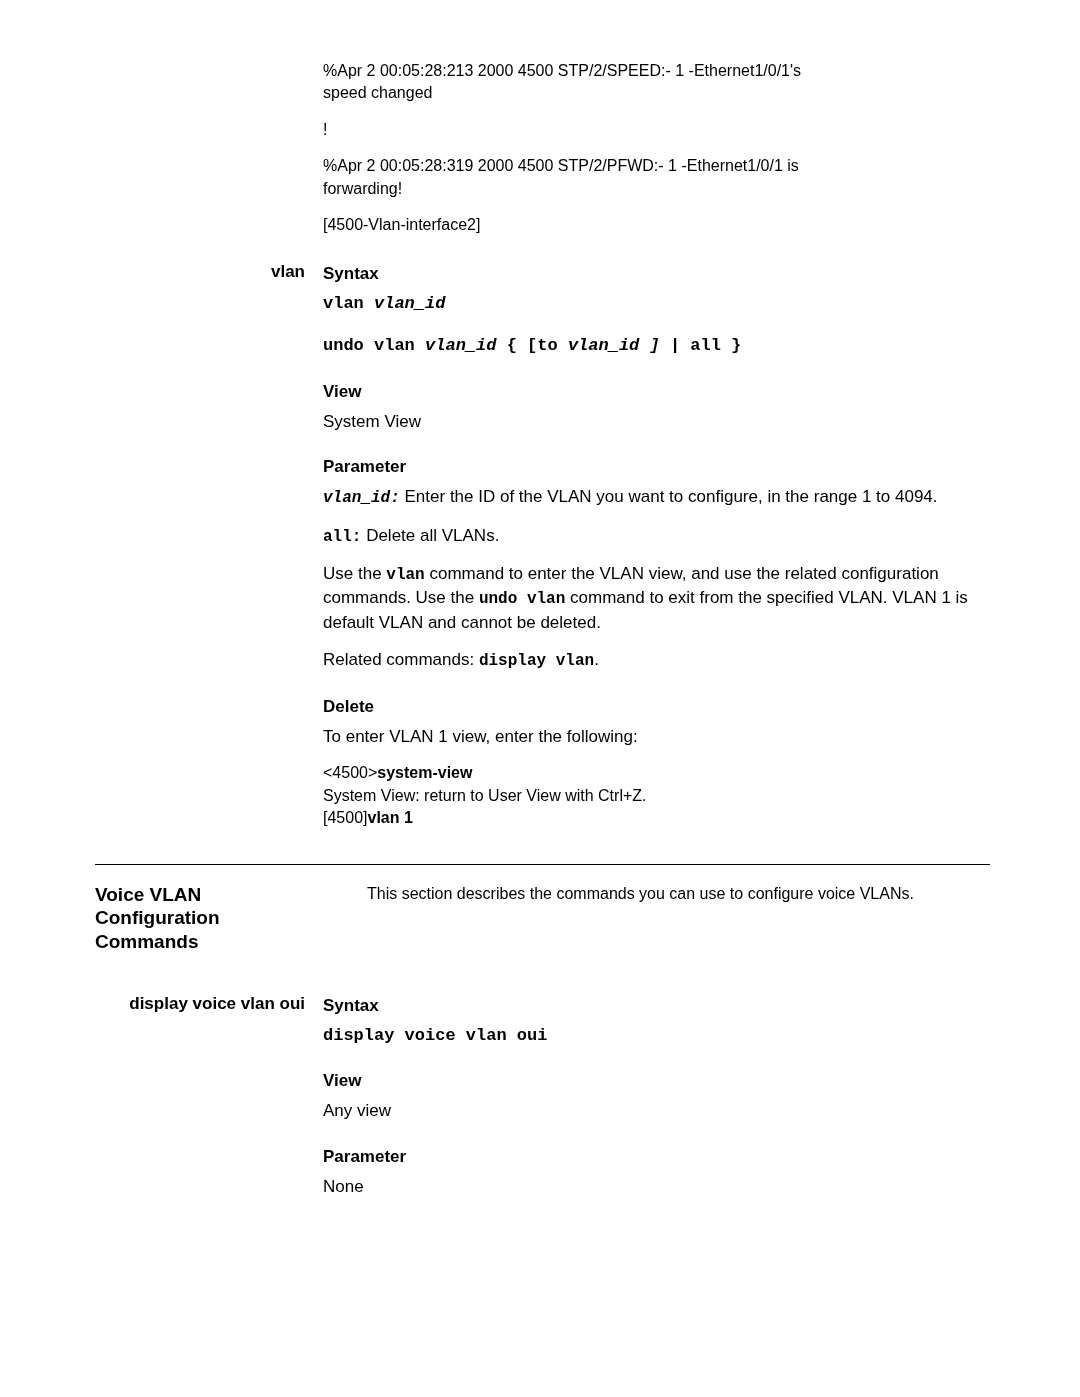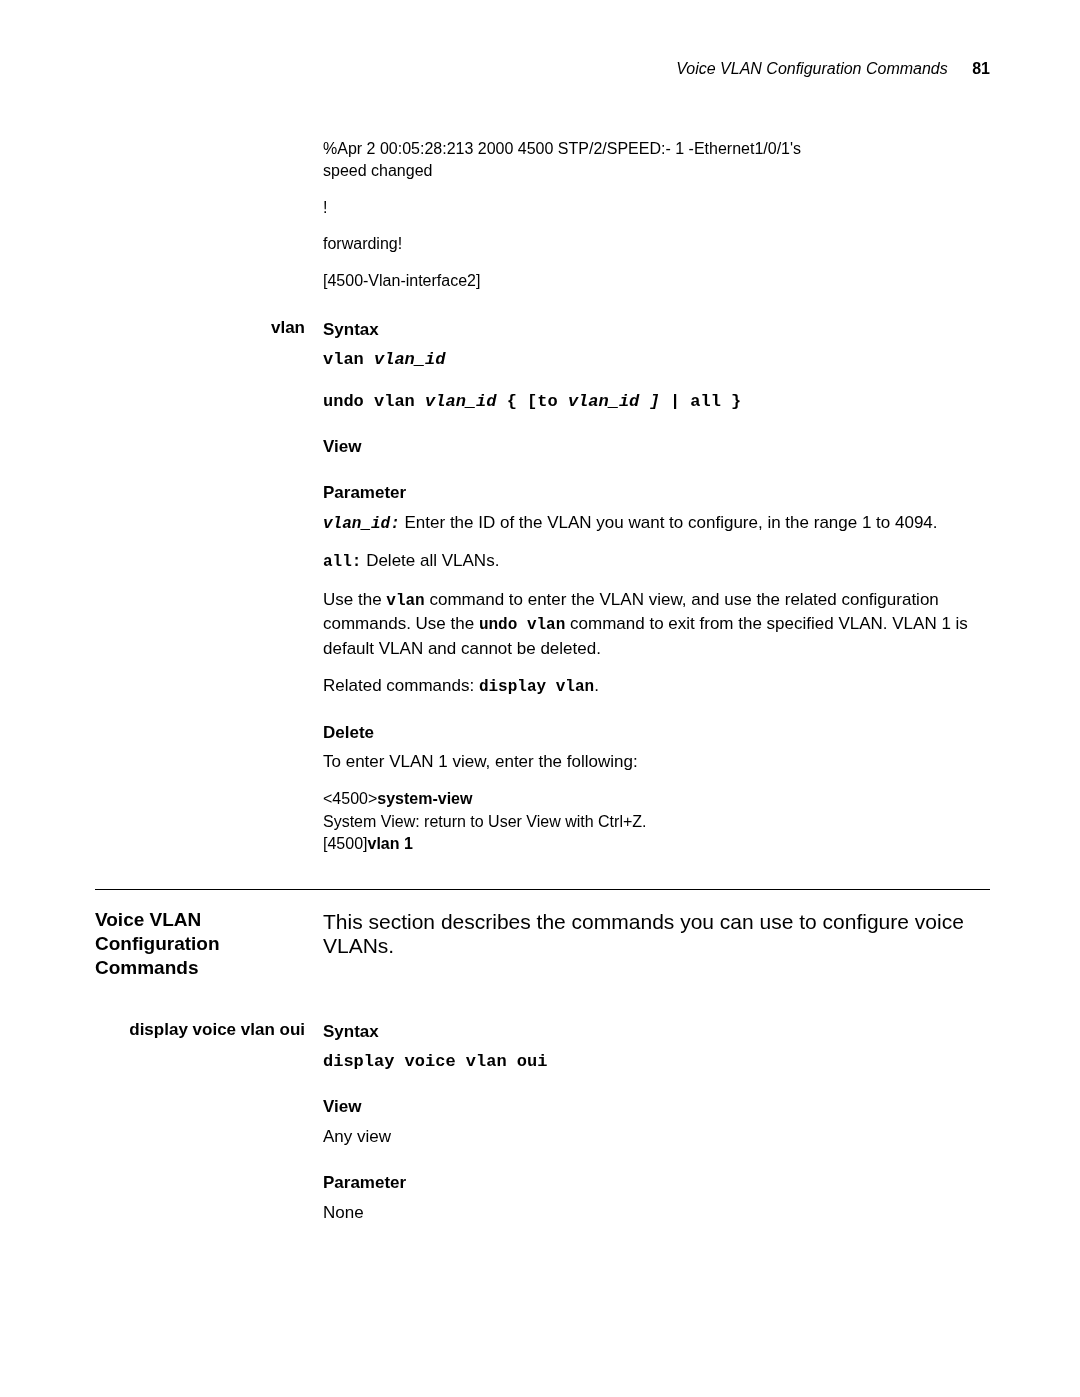--- a/index.html
+++ b/index.html
@@ -90,43 +90,41 @@
   .big-left {
     width: 210px;
     flex-shrink: 0;
     padding-right: 18px;
     font-weight: bold;
     font-size: 19px;
     line-height: 1.25;
   }
   .big-right {
     flex: 1;
-    font-size: 21px;
+    font-size: 16px;
     padding-top: 2px;
+    margin-left: 44px;
   }
 </style>
 </head>
 <body>
 
 <div class="page">
 
-  <div class="header-line">
-    <span>Voice VLAN Configuration Commands</span>
-    <span class="pagenum">81</span>
-  </div>
 
   <div class="content-row">
     <div class="left-col"></div>
     <div class="right-col">
       <div class="mono">
         <div>%Apr  2 00:05:28:213 2000 4500 STP/2/SPEED:- 1 -Ethernet1/0/1's</div>
         <div>speed changed</div>
         <div style="height:14px;"></div>
         <div>!</div>
         <div style="height:14px;"></div>
+        <div>%Apr  2 00:05:28:319 2000 4500 STP/2/PFWD:- 1 -Ethernet1/0/1 is</div>
         <div>forwarding!</div>
         <div style="height:14px;"></div>
         <div>[4500-Vlan-interface2]</div>
       </div>
     </div>
   </div>
 
   <div class="content-row" style="margin-top:26px;">
     <div class="left-col">vlan</div>
     <div class="right-col">
@@ -135,20 +133,21 @@
         <div class="syntax-line">
           <span>vlan </span><span class="italic">vlan_id</span>
         </div>
         <div style="height:18px;"></div>
         <div class="syntax-line">
           <span>undo vlan </span><span class="italic">vlan_id</span><span> { [to </span><span class="italic">vlan_id ]</span><span> | all }</span>
         </div>
       </div>
 
       <div class="section-heading">View</div>
+      <div class="para">System View</div>
 
       <div class="section-heading">Parameter</div>
       <div class="para">
         <span class="italic-bold-mono">vlan_id:</span><span> Enter the ID of the VLAN you want to configure, in the range 1 to 4094.</span>
       </div>
       <div class="para">
         <span class="bold-mono">all:</span><span> Delete all VLANs.</span>
       </div>
 
       <div class="para">

